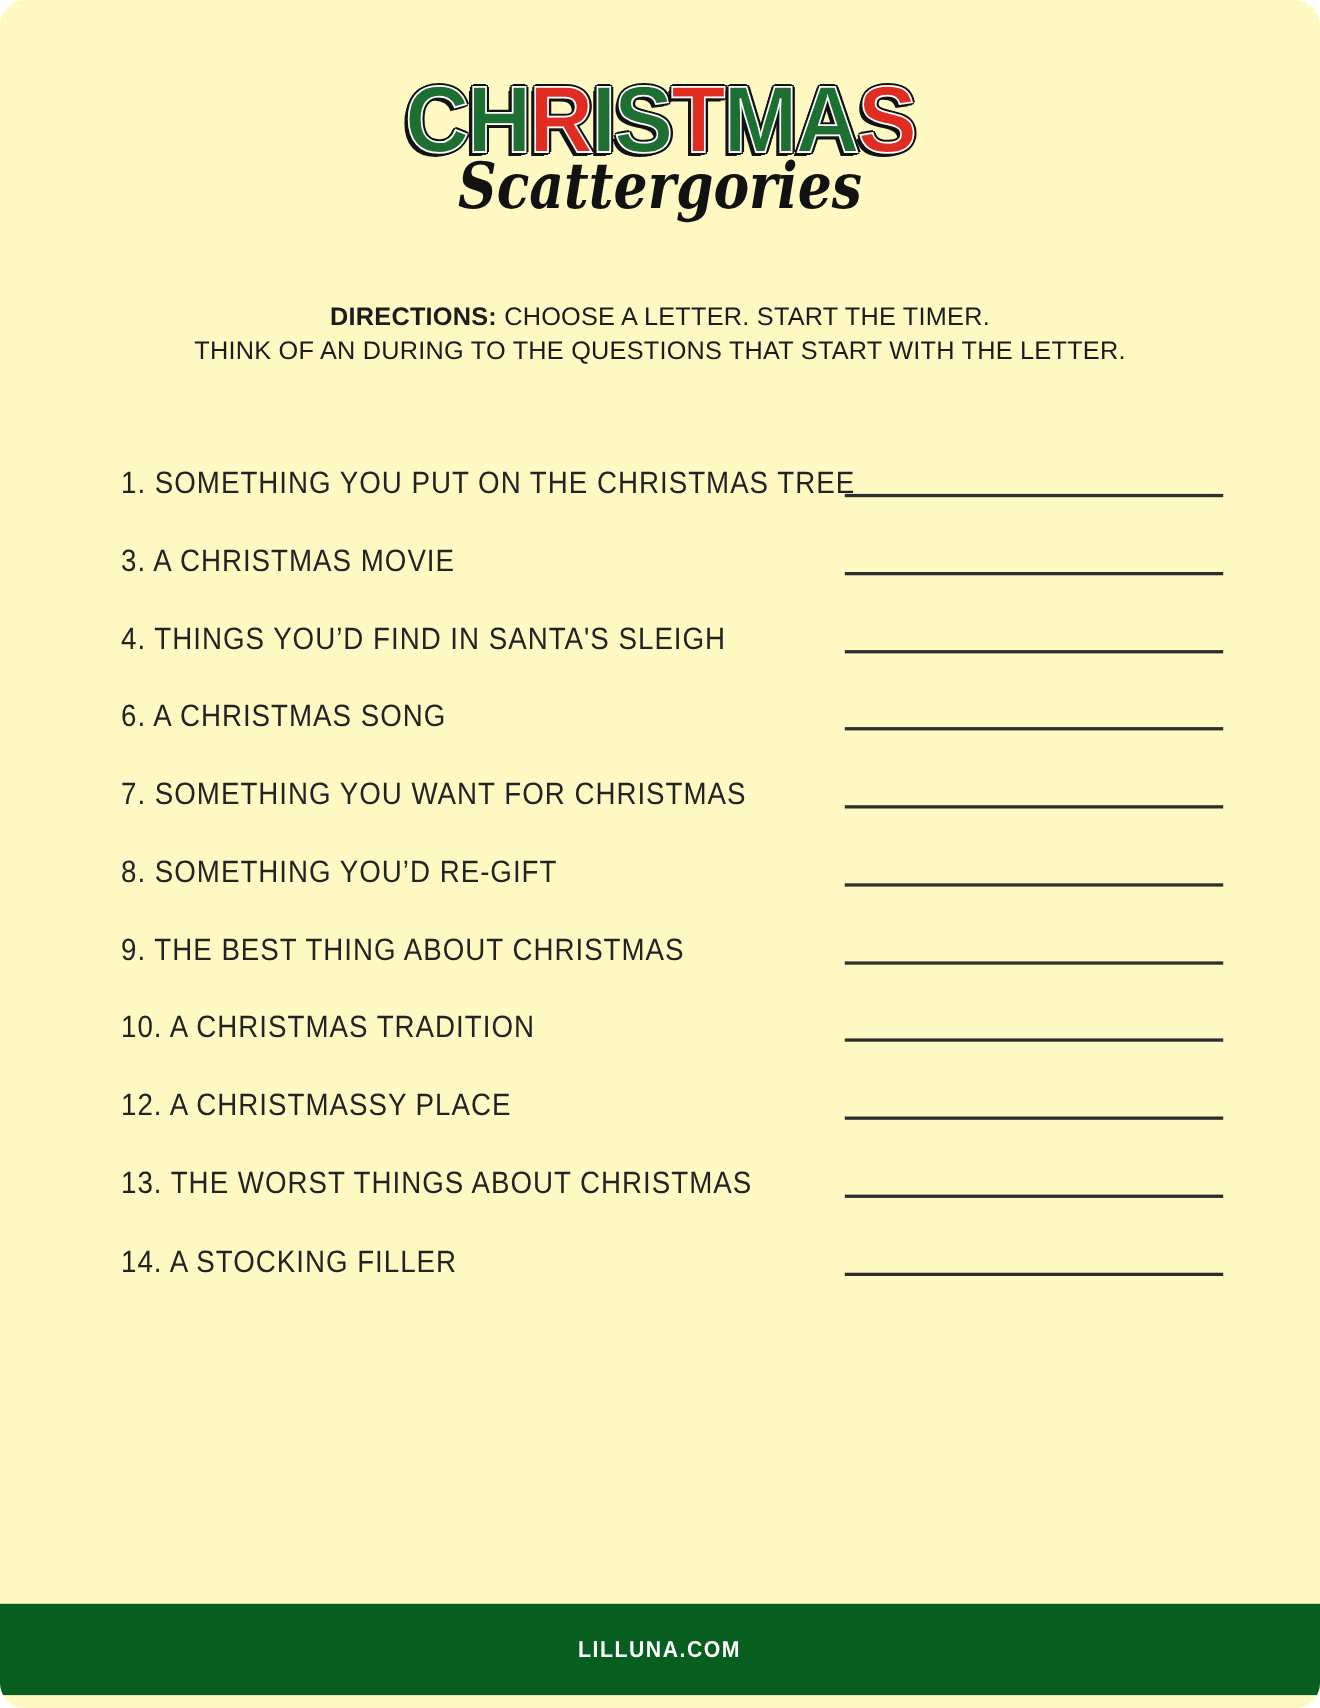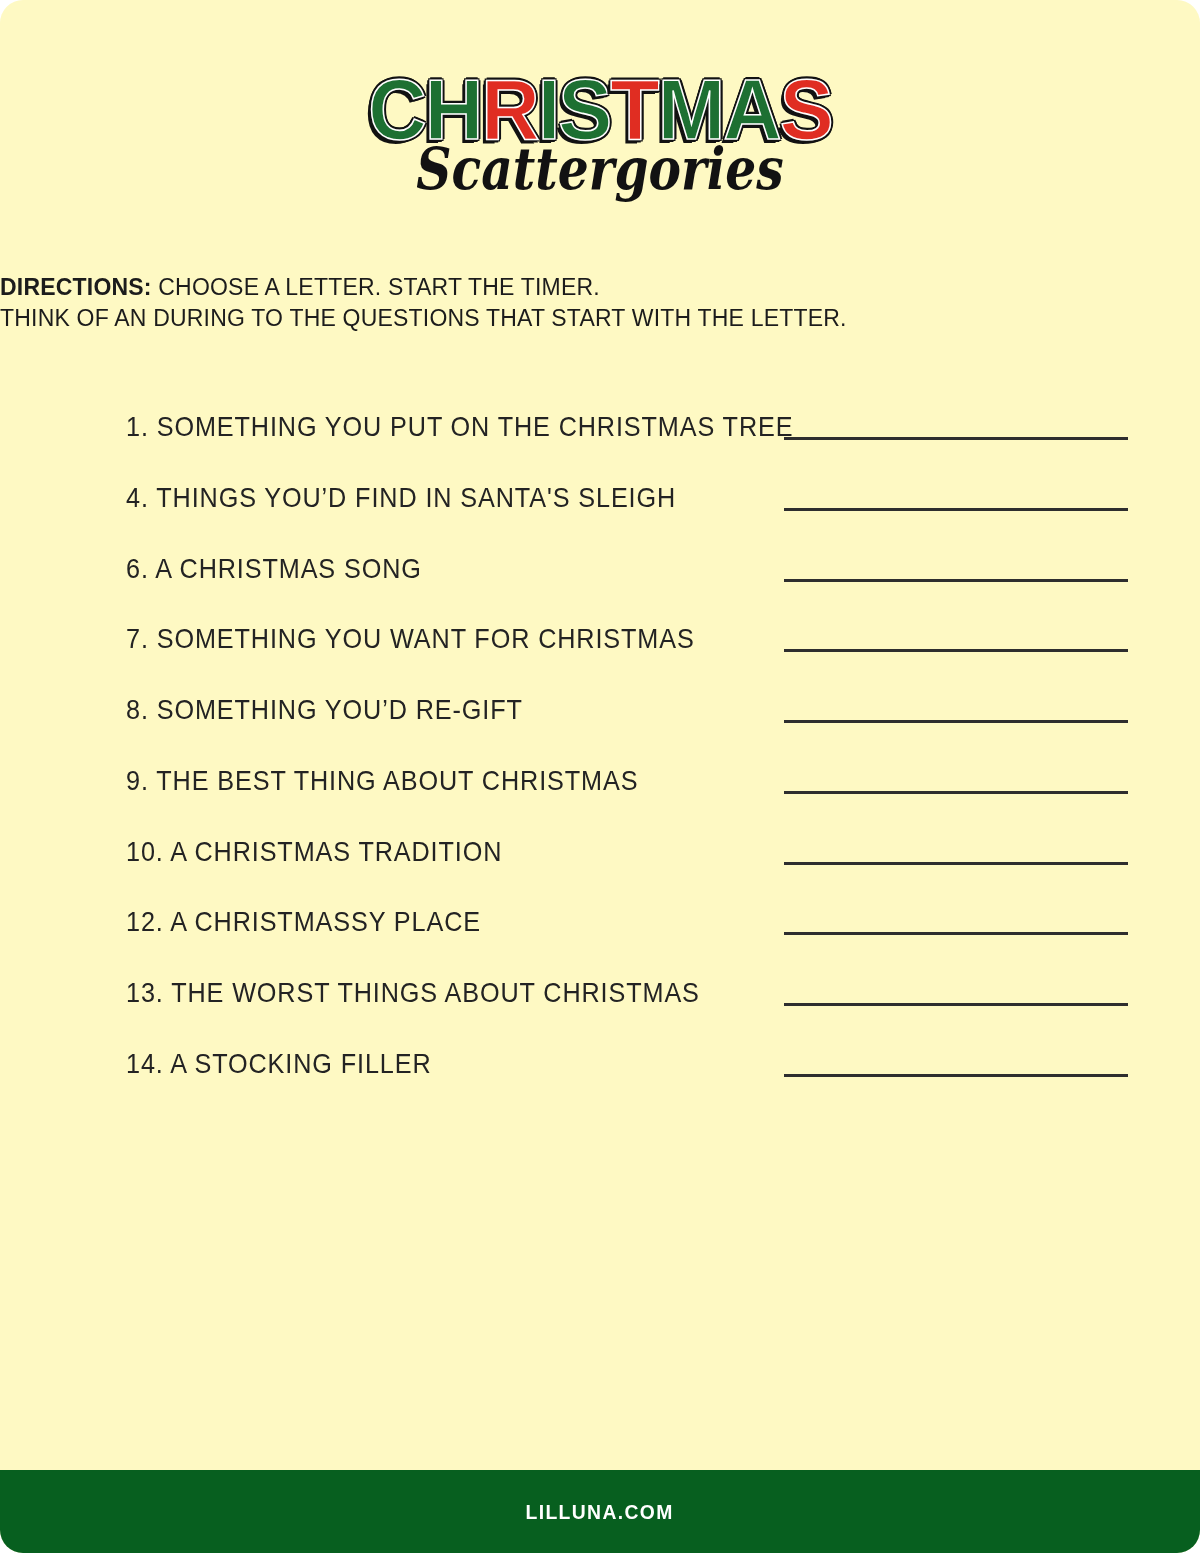--- a/index.html
+++ b/index.html
@@ -55,35 +55,34 @@
     transform-origin: center top;
     white-space: nowrap;
   }
 
   
   .directions {
     position: absolute;
     top: 272px;
     left: 0;
     width: 100%;
-    text-align: left;
+    text-align: center;
     font-size: 23px;
     line-height: 31px;
     color: #1c1c1c;
     letter-spacing: 0.2px;
   }
   .directions .bold { font-weight: bold; }
 
   
   .list {
     position: absolute;
-    top: 408px;
+    top: 420px;
     left: 110px;
     width: 1002px;
-    margin-left: 16px;
   }
   .row {
     position: relative;
     height: 70.75px;
   }
   .item-label {
     position: absolute;
     top: 4px;
     left: 0;
     font-size: 28px;
@@ -100,21 +99,21 @@
     left: 658px;
     width: 344px;
     height: 0;
     border-top: 3px solid var(--blank-line);
   }
 
   
   .footer {
     position: absolute;
     left: 0;
-    bottom: 0;
+    bottom: 12px;
     width: 100%;
     height: 83px;
     background: var(--footer-green);
     display: flex;
     align-items: center;
     justify-content: center;
   }
   .footer .site {
     color: #ffffff;
     font-size: 21px;
@@ -134,20 +133,24 @@
   <div class="subtitle">Scattergories</div>
 
   <div class="directions">
     <div><span class="bold">DIRECTIONS:</span> <span>CHOOSE A LETTER. START THE TIMER.</span></div>
     <div>THINK OF AN DURING TO THE QUESTIONS THAT START WITH THE LETTER.</div>
   </div>
 
   <div class="list" id="question-list">
       <div class="row">
       <span class="item-label">1. SOMETHING YOU PUT ON THE CHRISTMAS TREE</span>
+      <span class="blank"></span>
+    </div>
+      <div class="row">
+      <span class="item-label">3. A CHRISTMAS MOVIE</span>
       <span class="blank"></span>
     </div>
       <div class="row">
       <span class="item-label">4. THINGS YOU’D FIND IN SANTA'S SLEIGH</span>
       <span class="blank"></span>
     </div>
       <div class="row">
       <span class="item-label">6. A CHRISTMAS SONG</span>
       <span class="blank"></span>
     </div>

